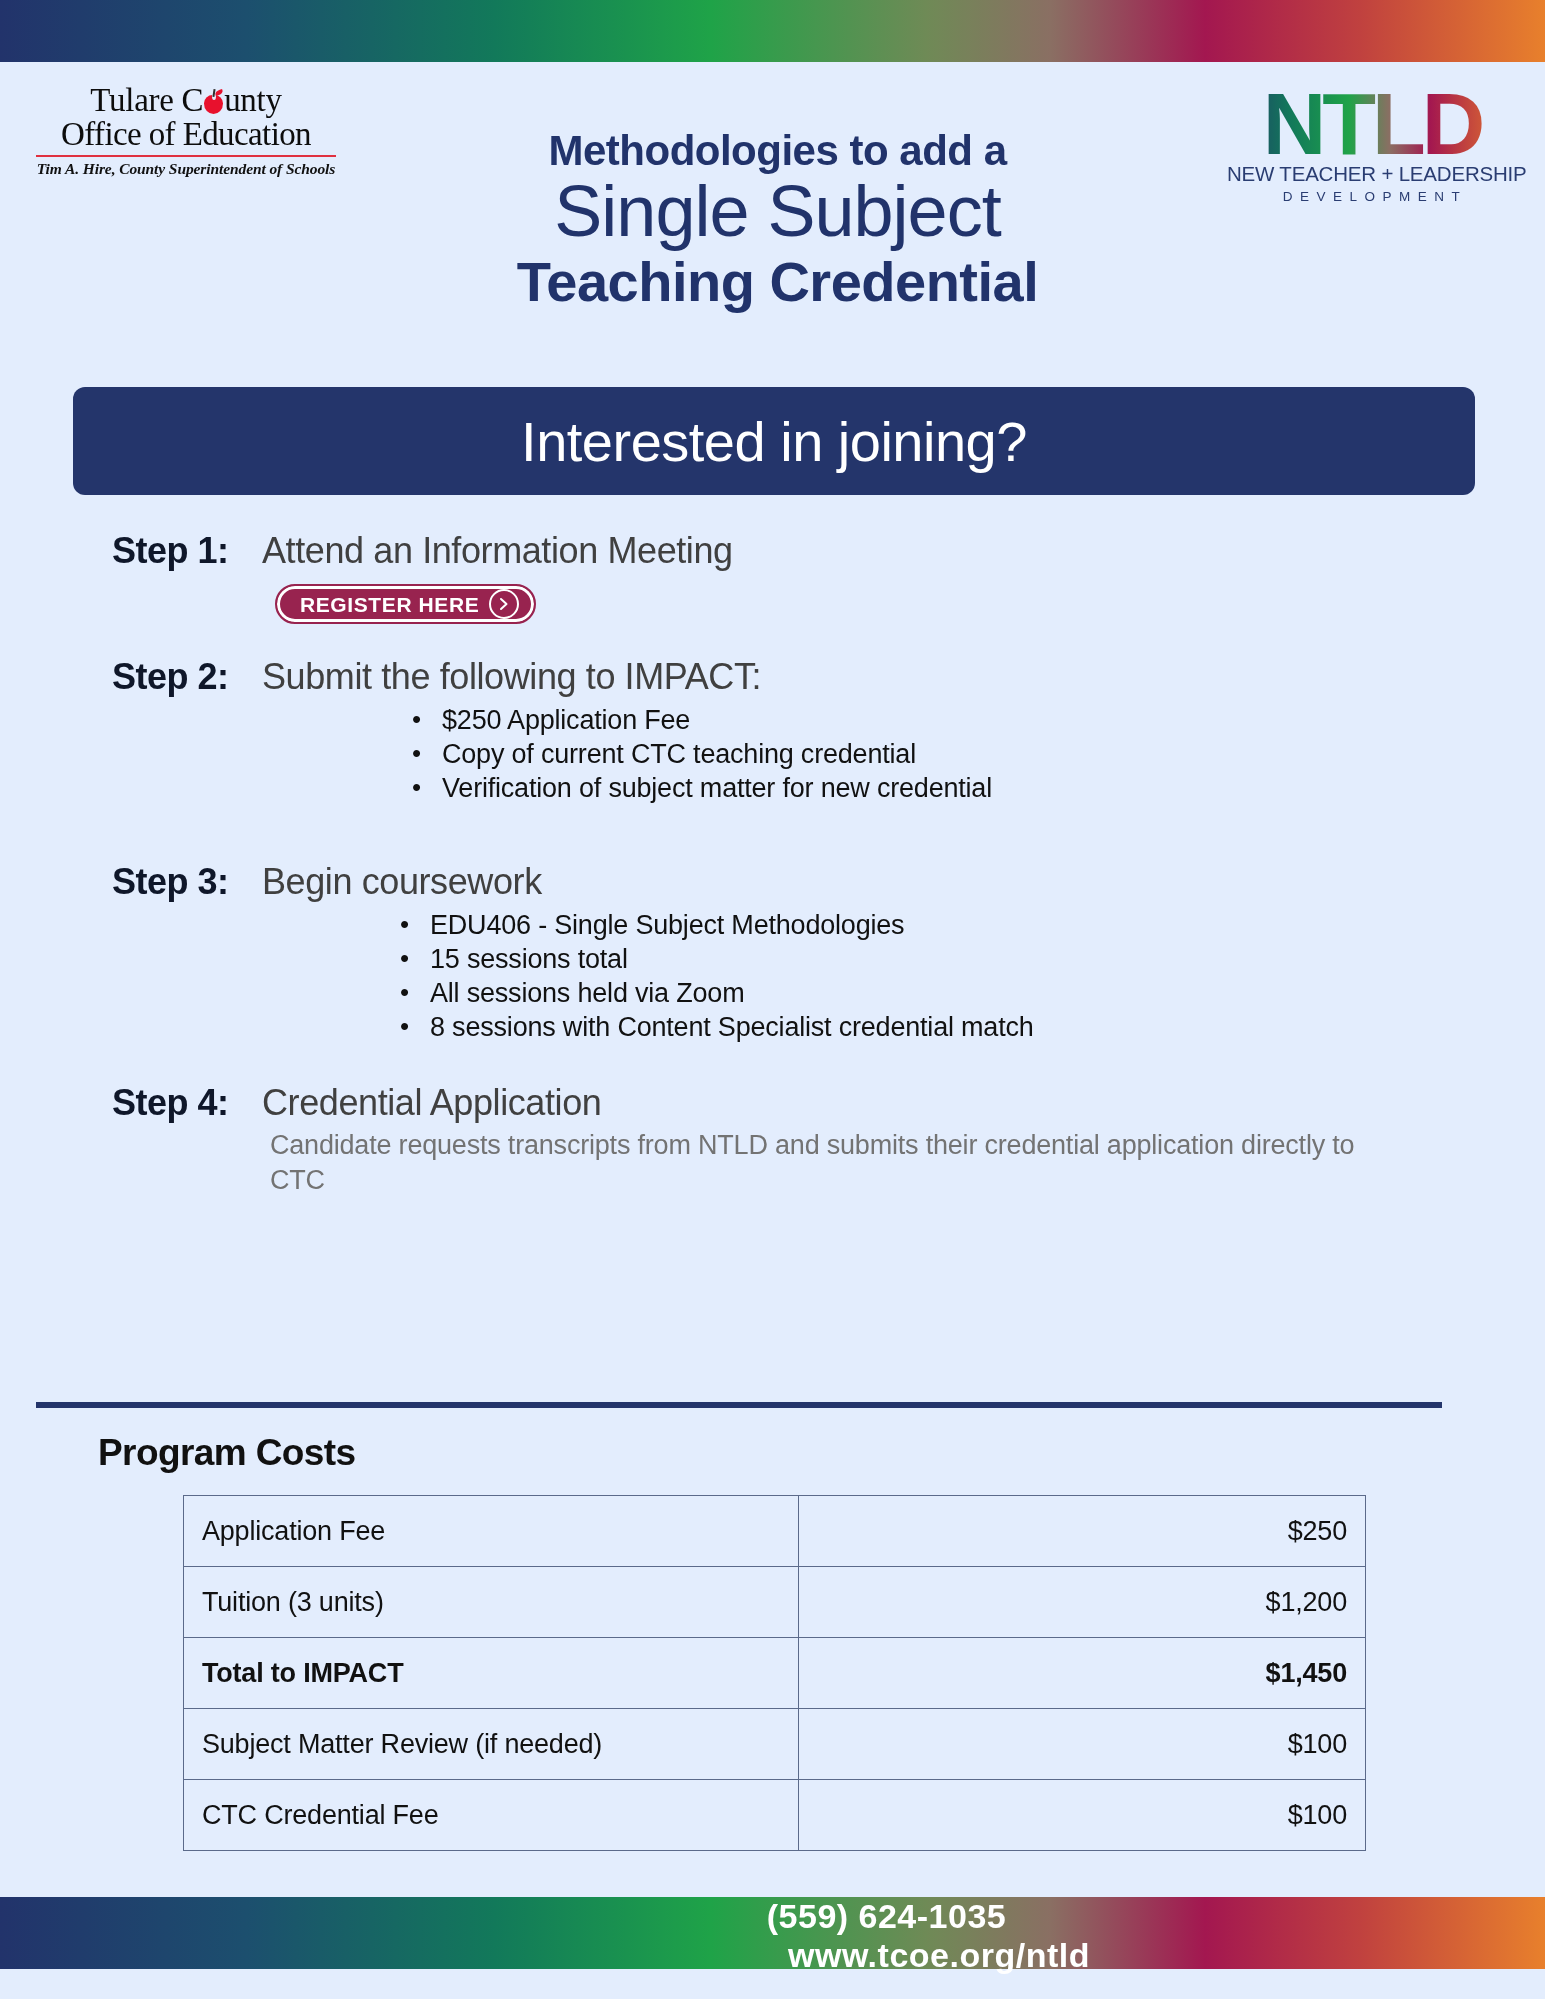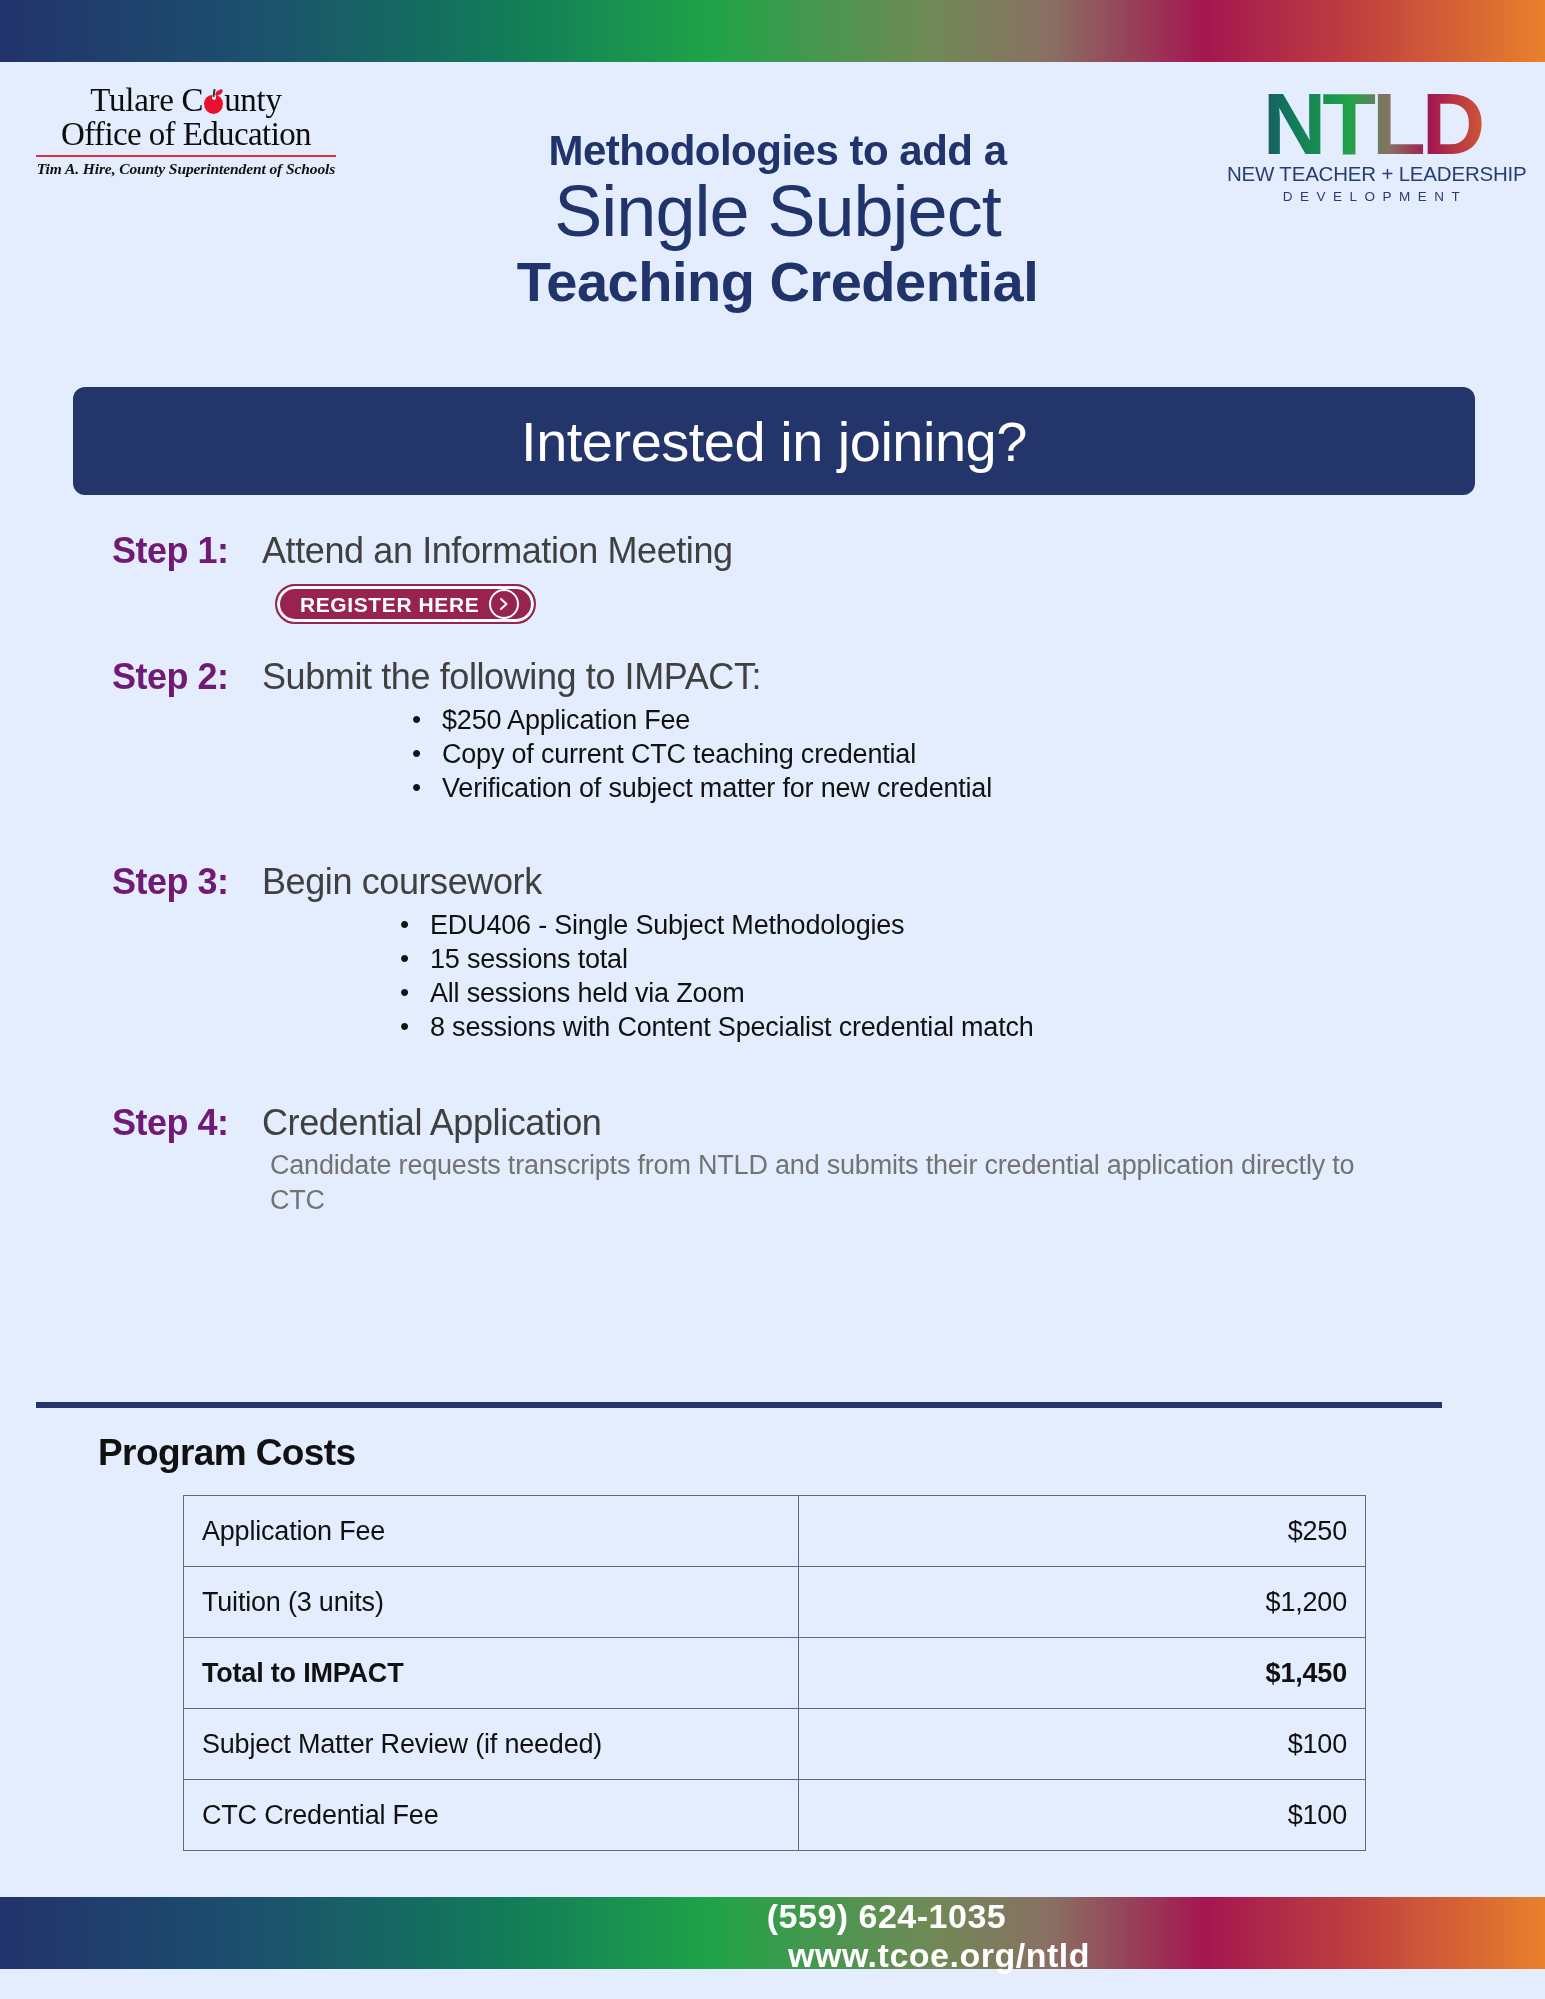--- a/index.html
+++ b/index.html
@@ -223,21 +223,21 @@
     padding-left: 112px;
   }
   .step-head {
     display: flex;
     align-items: baseline;
     white-space: nowrap;
   }
   .step-label {
     font-size: 36px;
     font-weight: bold;
-    color: #701a75;
+    color: #0f172a;
     letter-spacing: -0.5px;
     min-width: 150px;
   }
   .step-title {
     font-size: 36px;
     font-weight: normal;
     color: #404040;
     letter-spacing: -0.4px;
   }
   .step-bullets {
@@ -414,21 +414,21 @@
       <span class="step-title">Begin coursework</span>
     </div>
     <ul class="step-bullets" style="padding-left:288px;">
       <li>EDU406 - Single Subject Methodologies</li>
       <li>15 sessions total</li>
       <li>All sessions held via Zoom</li>
       <li>8 sessions with Content Specialist credential match</li>
     </ul>
   </div>
 
-  <div class="step" style="margin-top:58px;">
+  <div class="step" style="margin-top:38px;">
     <div class="step-head">
       <span class="step-label">Step 4:</span>
       <span class="step-title">Credential Application</span>
     </div>
     <div class="step-note">Candidate requests transcripts from NTLD and submits their credential application directly to CTC</div>
   </div>
 </div>
 
 <div id="divider"></div>
 

